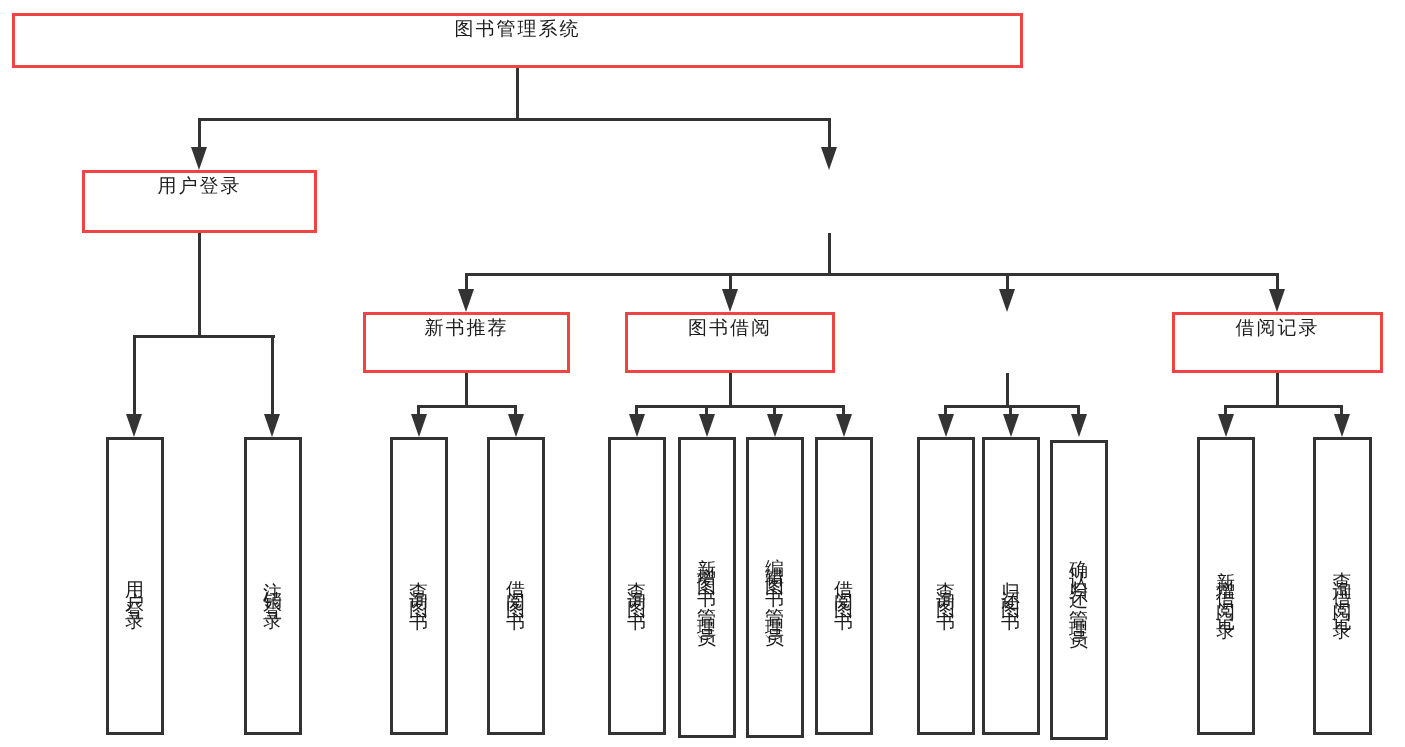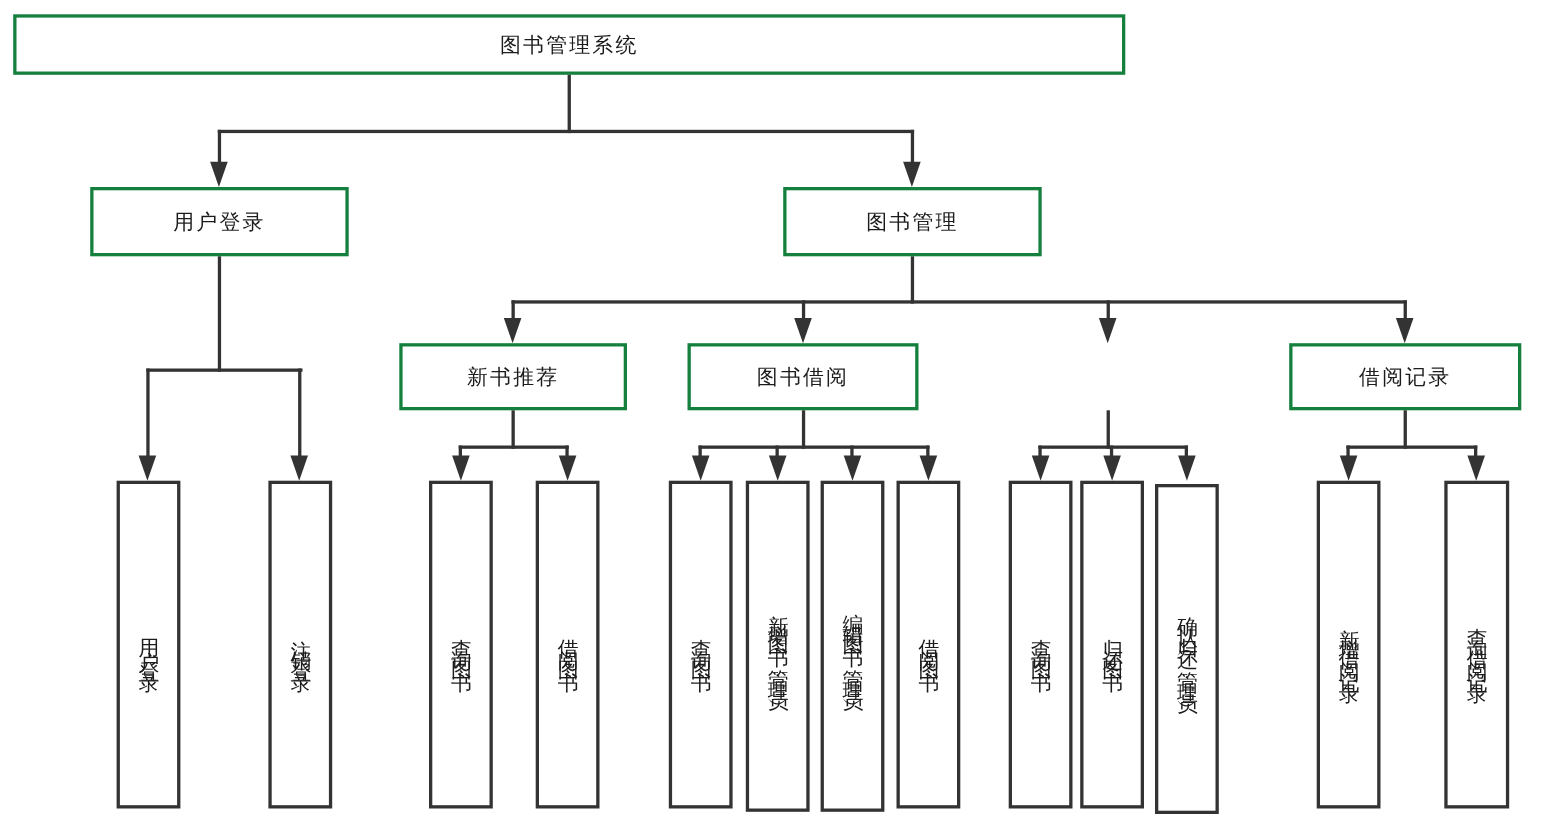--- a/index.html
+++ b/index.html
@@ -1,22 +1,22 @@
 <!DOCTYPE html>
 <html><head>
 <meta charset="utf-8">
 <style>
   html,body{margin:0;padding:0;background:#ffffff;}
   #canvas{
     position:relative;width:1405px;height:747px;background:#ffffff;
     font-family:"Liberation Sans","DejaVu Sans",sans-serif;overflow:hidden;
   }
   .hbox{
-    position:absolute;box-sizing:border-box;border:3px solid #15803d;background:#ffffff;
-    display:flex;align-items:center;justify-content:center;
+    position:absolute;box-sizing:border-box;border:3px solid #ef4444;background:#ffffff;
+    display:flex;align-items:flex-start;justify-content:center;
     font-size:19px;color:#1c1c1c;letter-spacing:2px;
   }
   .vbox{
     position:absolute;box-sizing:border-box;border:3px solid #333333;background:#ffffff;
     display:flex;align-items:center;justify-content:center;
   }
   .vbox span{
     writing-mode:vertical-rl;text-orientation:mixed;
     font-size:19px;color:#1c1c1c;letter-spacing:10px;line-height:1;
   }
@@ -42,23 +42,20 @@
 
   <div class="line" style="left:516px;top:68px;width:3px;height:53px;"></div>
   <div class="line" style="left:198px;top:118px;width:633px;height:3px;"></div>
   <div class="line" style="left:198px;top:118px;width:3px;height:33px;"></div>
   <div class="arrow" style="left:191px;top:147px;"></div>
   <div class="line" style="left:828px;top:118px;width:3px;height:33px;"></div>
   <div class="arrow" style="left:821px;top:147px;"></div>
 
   <div class="hbox" style="left:82px;top:170px;width:235px;height:63px;">
     <span>用户登录</span>
-  </div>
-  <div class="hbox" style="left:712px;top:170px;width:235px;height:63px;">
-    <span>图书管理</span>
   </div>
 
   <div class="line" style="left:198px;top:233px;width:3px;height:105px;"></div>
   <div class="line" style="left:133px;top:335px;width:142px;height:3px;"></div>
   <div class="line" style="left:133px;top:335px;width:3px;height:82px;"></div>
   <div class="arrow" style="left:126px;top:414px;"></div>
   <div class="line" style="left:271px;top:335px;width:3px;height:82px;"></div>
   <div class="arrow" style="left:264px;top:414px;"></div>
 
   <div class="line" style="left:828px;top:233px;width:3px;height:43px;"></div>

